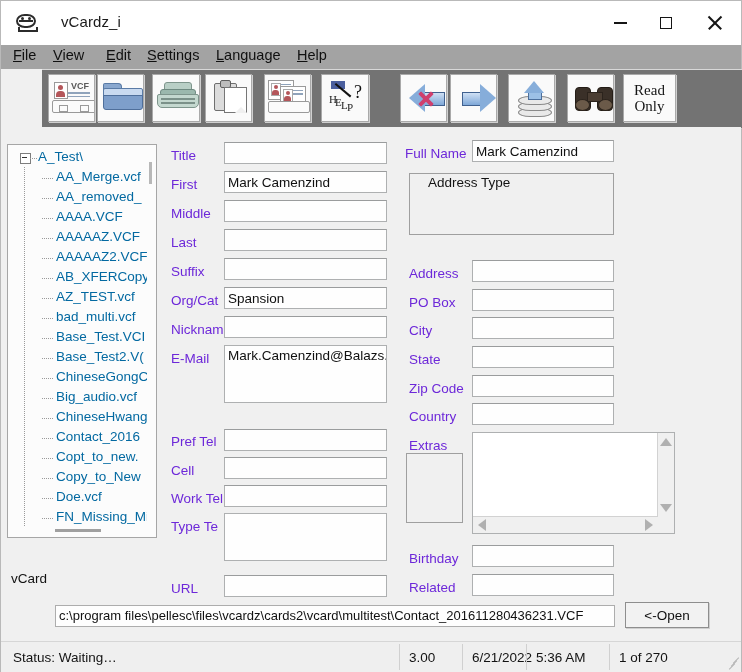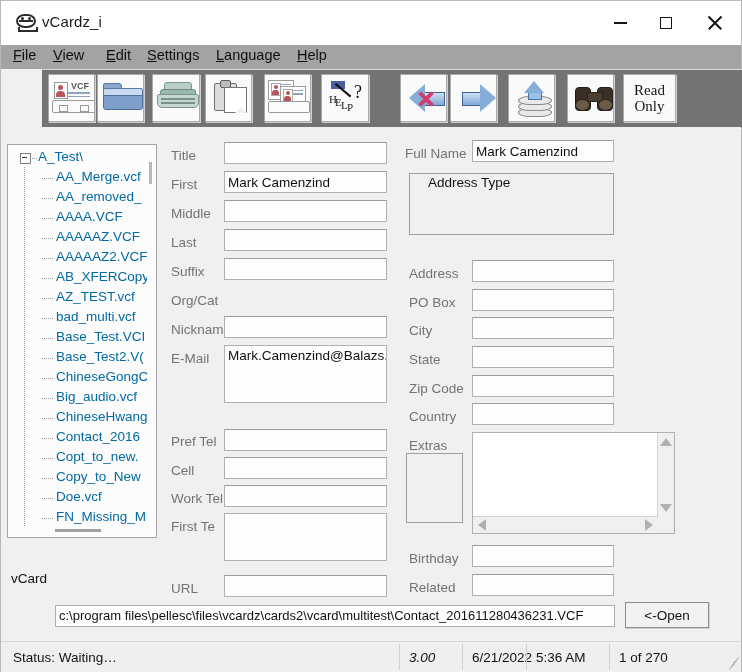--- a/index.html
+++ b/index.html
@@ -8,21 +8,21 @@
   .window{
     position:absolute;left:0;top:0;width:742px;height:672px;
     background:#f0f0f0;border:1px solid #b9b9b9;box-sizing:border-box;
   }
 
   
   .titlebar{
     position:absolute;left:0;top:0;width:740px;height:44px;background:#ffffff;
     border-bottom:1px solid #ffffff;
   }
-  .title-left{position:absolute;left:14px;top:10px;display:flex;align-items:center;gap:5px;}
+  .title-left{position:absolute;left:14px;top:10px;display:flex;align-items:center;gap:24px;}
   .app-icon{width:22px;height:20px;position:relative;}
   .app-icon .ic-body{
     position:absolute;left:1px;top:3px;width:20px;height:14px;border-radius:10px/8px;
     border:2px solid #2b2b2b;background:#fff;box-sizing:border-box;
   }
   .app-icon .ic-bar{position:absolute;left:4px;top:9px;width:14px;height:2px;background:#2b2b2b;}
   .app-icon .ic-dot{position:absolute;left:6px;top:6px;width:3px;height:3px;background:#2b2b2b;border-radius:50%;}
   .app-icon .ic-dot2{position:absolute;left:13px;top:6px;width:3px;height:3px;background:#2b2b2b;border-radius:50%;}
   .app-icon .ic-foot{position:absolute;left:3px;top:16px;width:16px;height:3px;border-bottom:2px solid #2b2b2b;border-left:2px solid #2b2b2b;border-right:2px solid #2b2b2b;}
   .title-text{font-size:15px;color:#1a1a1a;letter-spacing:.1px;}
@@ -143,21 +143,21 @@
   .vline{position:absolute;left:16px;top:0;width:1px;height:100%;
     background:repeating-linear-gradient(#9a9a9a 0 1px,transparent 1px 2px);}
   .hline{position:absolute;left:34px;top:10px;width:11px;height:1px;
     background:repeating-linear-gradient(90deg,#9a9a9a 0 1px,transparent 1px 2px);}
   .tree-vscroll{position:absolute;right:1px;top:1px;width:8px;height:390px;background:#fcfcfc;}
   .tree-vthumb{position:absolute;right:3px;top:16px;width:3px;height:22px;background:#b8b8b8;}
   .tree-hscroll{position:absolute;left:1px;bottom:1px;width:146px;height:10px;background:#fcfcfc;}
   .tree-hthumb{position:absolute;left:46px;bottom:4px;width:46px;height:3px;background:#a0a0a0;}
 
   
-  .flabel{position:absolute;font-size:13.5px;color:#737373;white-space:nowrap;overflow:hidden;}
+  .flabel{position:absolute;font-size:13.5px;color:#6d28d9;white-space:nowrap;overflow:hidden;}
   .finput{position:absolute;background:#fefefe;border:1px solid #aeb0b1;border-top-color:#9a9c9d;
     box-sizing:border-box;font-size:13.5px;color:#101010;padding:1px 3px;overflow:hidden;white-space:nowrap;
     font-family:"Liberation Sans",sans-serif;line-height:19px;}
   .fbox{position:absolute;background:#fefefe;border:1px solid #aeb0b1;box-sizing:border-box;
     font-size:13.5px;color:#101010;padding:2px 3px;overflow:hidden;font-family:"Liberation Sans",sans-serif;}
 
   
   .groupbox{position:absolute;border:1px solid #9f9f9f;box-sizing:border-box;background:transparent;}
   .grouplabel{position:absolute;background:#f0f0f0;font-size:13.5px;color:#131313;padding:0 3px;}
   .radio{position:absolute;font-size:13px;color:#131313;white-space:nowrap;overflow:hidden;}
@@ -453,37 +453,38 @@
     <div class="flabel" style="left:170px;top:79px;width:55px;">Middle</div>
     <div class="finput" style="left:223px;top:73px;width:163px;height:22px;"></div>
 
     <div class="flabel" style="left:170px;top:108px;width:50px;">Last</div>
     <div class="finput" style="left:223px;top:102px;width:163px;height:22px;"></div>
 
     <div class="flabel" style="left:170px;top:137px;width:50px;">Suffix</div>
     <div class="finput" style="left:223px;top:131px;width:163px;height:22px;"></div>
 
     <div class="flabel" style="left:170px;top:166px;width:56px;">Org/Cat</div>
+    <div class="finput" style="left:223px;top:160px;width:163px;height:22px;">Spansion</div>
 
     <div class="flabel" style="left:170px;top:195px;width:54px;">Nickname</div>
     <div class="finput" style="left:223px;top:189px;width:163px;height:22px;"></div>
 
     <div class="flabel" style="left:170px;top:224px;width:54px;">E-Mail</div>
     <div class="fbox" style="left:223px;top:218px;width:163px;height:58px;">Mark.Camenzind@Balazs.c</div>
 
     <div class="flabel" style="left:170px;top:307px;width:58px;">Pref Tel</div>
     <div class="finput" style="left:223px;top:302px;width:163px;height:22px;"></div>
 
     <div class="flabel" style="left:170px;top:336px;width:50px;">Cell</div>
     <div class="finput" style="left:223px;top:330px;width:163px;height:22px;"></div>
 
     <div class="flabel" style="left:170px;top:364px;width:54px;">Work Tel</div>
     <div class="finput" style="left:223px;top:358px;width:163px;height:22px;"></div>
 
-    <div class="flabel" style="left:170px;top:392px;width:54px;">First Te</div>
+    <div class="flabel" style="left:170px;top:392px;width:54px;">Type Te</div>
     <div class="fbox" style="left:223px;top:386px;width:163px;height:48px;"></div>
 
     <div class="flabel" style="left:170px;top:454px;width:50px;">URL</div>
     <div class="finput" style="left:223px;top:448px;width:163px;height:22px;"></div>
 
     <div class="flabel" style="left:404px;top:19px;width:70px;">Full Name</div>
     <div class="finput" style="left:471px;top:13px;width:142px;height:22px;">Mark Camenzind</div>
 
     <div class="groupbox" style="left:408px;top:46px;width:205px;height:62px;"></div>
     <div class="grouplabel" style="left:416px;top:48px;margin-left:8px;">Address Type</div>
@@ -559,21 +560,21 @@
   </div>
 
   <div class="pathrow"></div>
   <div class="pathlabel" style="top:570px;">vCard</div>
   <div class="pathinput">c:\program files\pellesc\files\vcardz\cards2\vcard\multitest\Contact_201611280436231.VCF</div>
   <div class="openbtn">&lt;-Open</div>
 
   <div class="statusbar">
     <div class="sb-cell" style="left:6px;width:390px;">Status: Waiting…</div>
     <div class="sb-sep" style="left:398px;"></div>
-    <div class="sb-cell" style="left:402px;width:58px;font-style:italic;">3.00</div>
+    <div class="sb-cell" style="left:402px;width:58px;">3.00</div>
     <div class="sb-sep" style="left:461px;"></div>
     <div class="sb-cell" style="left:465px;width:76px;">6/21/2022</div>
     <div class="sb-sep" style="left:525px;"></div>
     <div class="sb-cell" style="left:529px;width:78px;">5:36 AM</div>
     <div class="sb-sep" style="left:608px;"></div>
     <div class="sb-cell" style="left:612px;width:90px;">1 of 270</div>
     <div class="grip">
       <i style="left:2px;top:9px;"></i>
         <i style="left:4px;top:6px;"></i>
         <i style="left:6px;top:3px;"></i>

